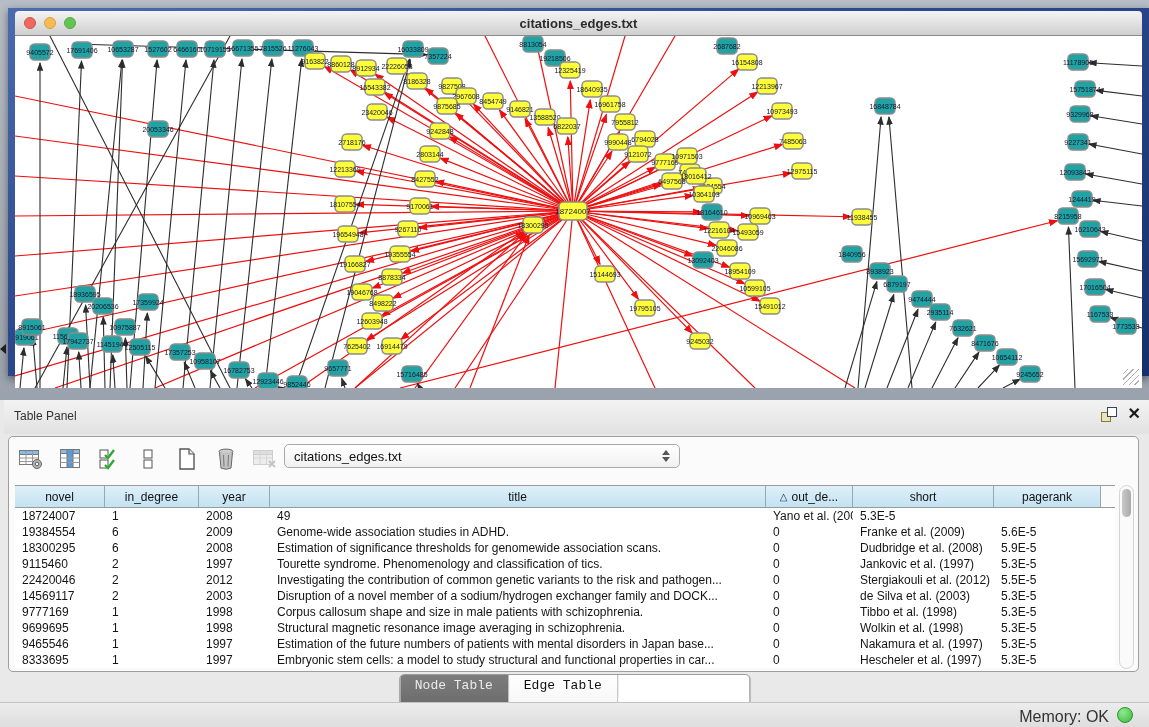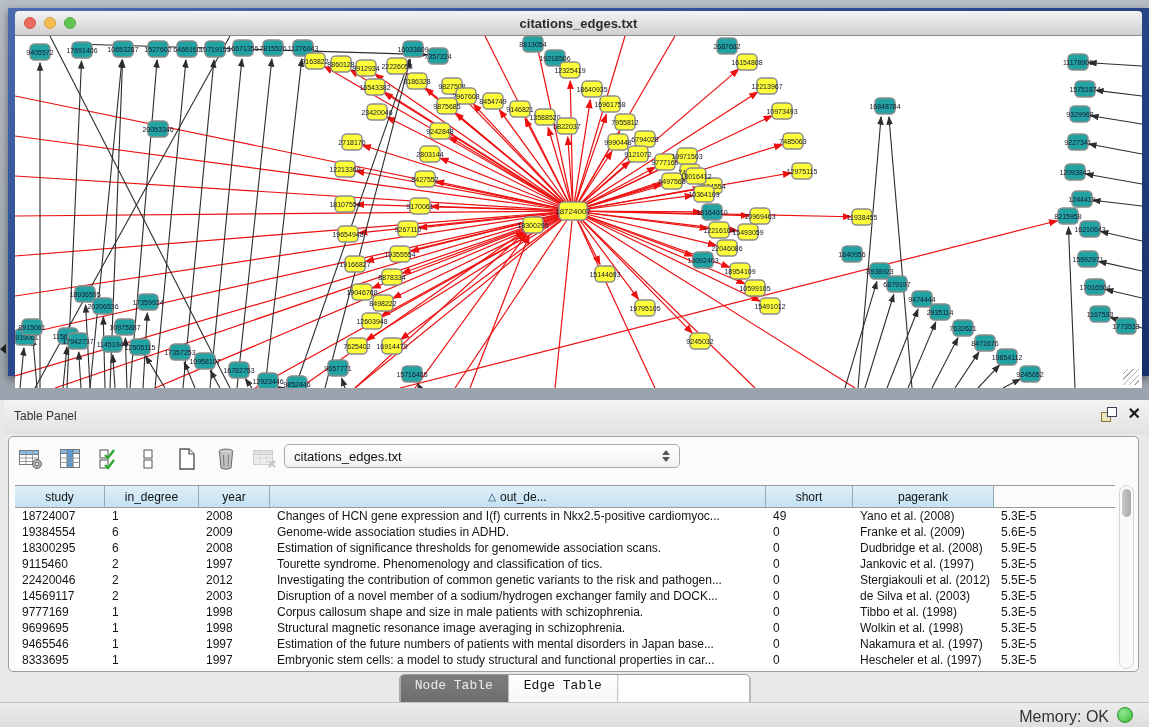--- a/index.html
+++ b/index.html
@@ -820,46 +820,48 @@
       <span class="combo-text">citations_edges.txt</span>
       <span class="combo-arrows">
           <span class="up"></span>
           <span class="down"></span>
         </span>
     </div>
 
     <div class="grid-wrap">
       <div class="thead" id="thead">
           <div class="th">
-            <span>study</span>
+            <span>novel</span>
           </div>
           <div class="th">
             <span>in_degree</span>
           </div>
           <div class="th">
             <span>year</span>
+          </div>
+          <div class="th">
+            <span>title</span>
           </div>
           <div class="th">
             <span class="sort-tri">△</span>
             <span>out_de...</span>
           </div>
           <div class="th">
             <span>short</span>
           </div>
           <div class="th">
             <span>pagerank</span>
           </div>
           <div class="th"></div>
         </div>
       <div class="tbody" id="tbody">
           <div class="tr">
             <div class="td">18724007</div>
             <div class="td">1</div>
             <div class="td">2008</div>
-            <div class="td">Changes of HCN gene expression and I(f) currents in Nkx2.5-positive cardiomyoc...</div>
             <div class="td">49</div>
             <div class="td">Yano et al. (2008)</div>
             <div class="td">5.3E-5</div>
             <div class="td"></div>
           </div>
           <div class="tr">
             <div class="td">19384554</div>
             <div class="td">6</div>
             <div class="td">2009</div>
             <div class="td">Genome-wide association studies in ADHD.</div>

